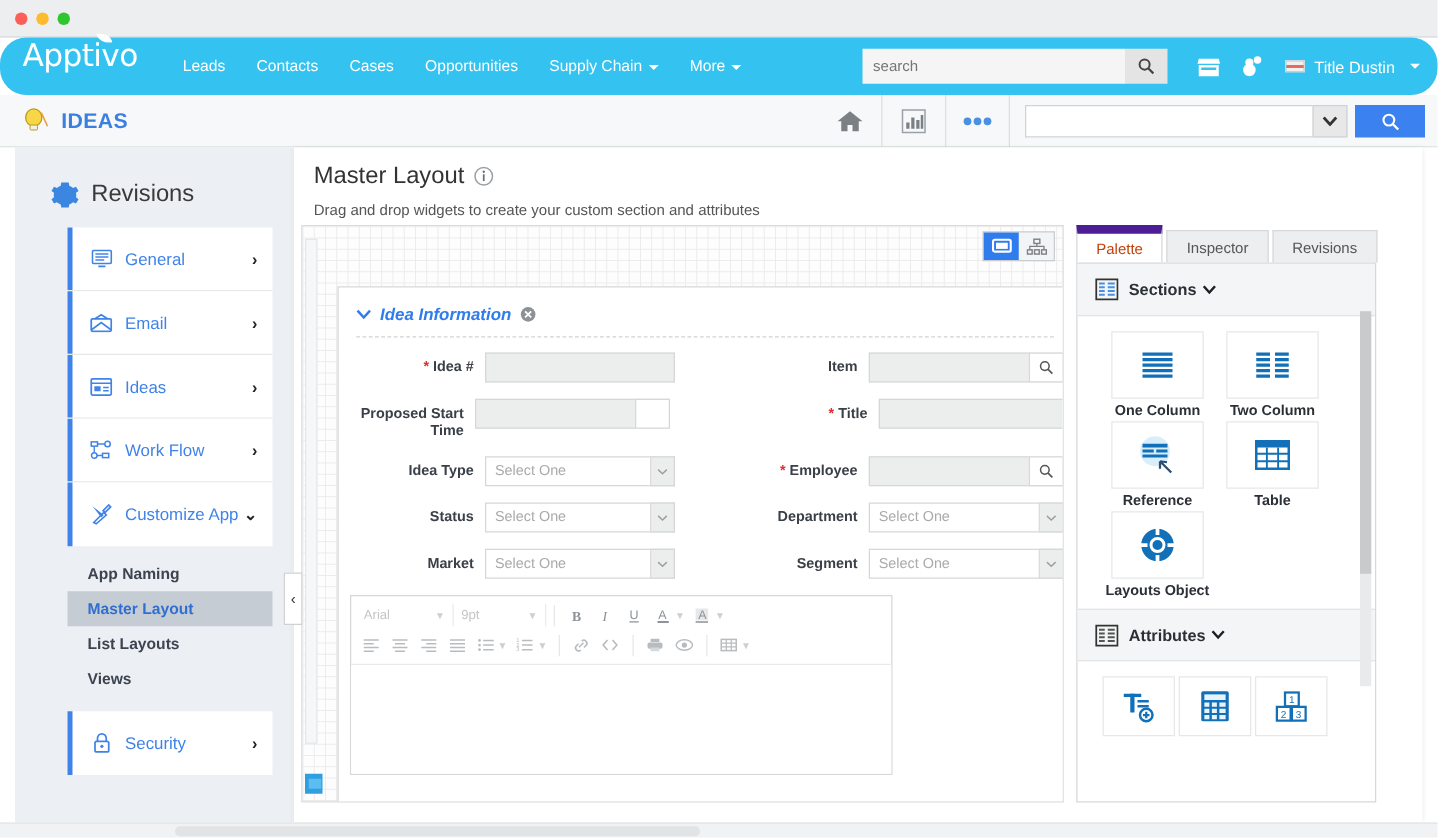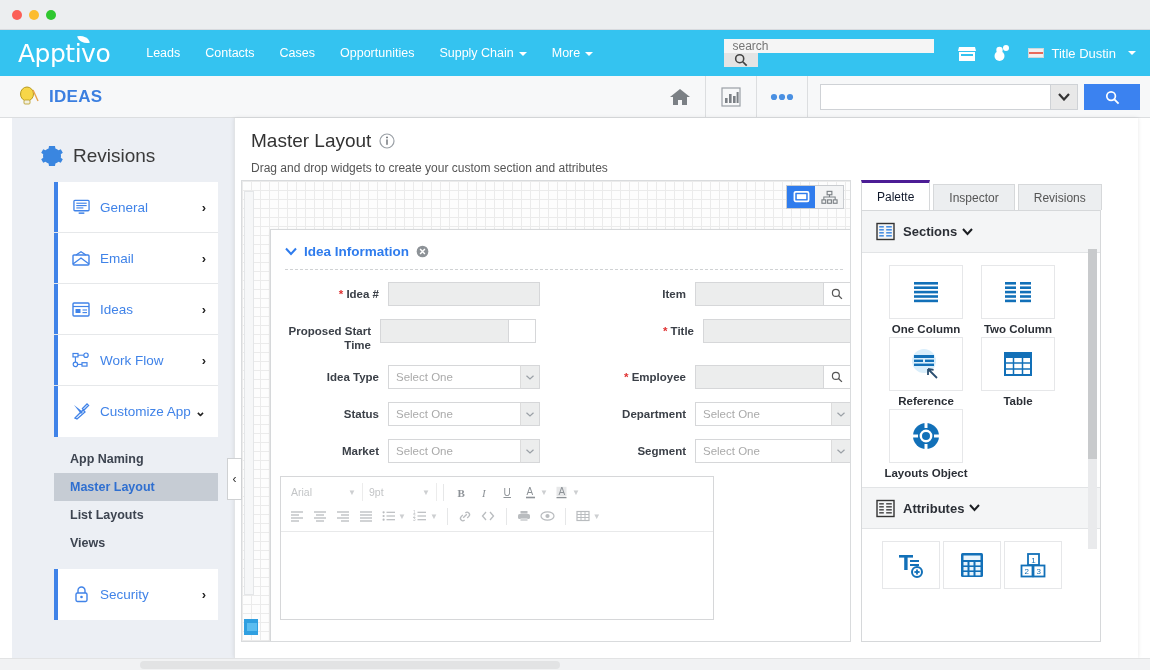--- a/index.html
+++ b/index.html
@@ -19,21 +19,21 @@
   #browser-chrome .dots { position: absolute; left: 12px; top: 10px; display: flex; gap: 7px; }
   #browser-chrome .dot { width: 10px; height: 10px; border-radius: 50%; }
   .dot.red { background: #fb5f57; }
   .dot.yellow { background: #fcbc2e; }
   .dot.green { background: #2fc72f; }
 
   
   #topnav {
     position: absolute; left: 0; top: 30px; width: 1150px; height: 46px;
     background: #34c3f0;
-    display: flex; align-items: center;
+    display: flex;  border-radius: 21px;
   }
   #logo {
     margin-left: 18px;
     color: #ffffff;
     font-size: 25px;
     letter-spacing: -0.5px;
     font-family: "DejaVu Sans", sans-serif;
     position: relative;
     font-weight: 400;
   }
@@ -51,21 +51,21 @@
   }
   .caret-d {
     display: inline-block; width: 0; height: 0; margin-left: 5px;
     border-left: 4px solid transparent; border-right: 4px solid transparent;
     border-top: 4px solid #ffffff; vertical-align: middle;
   }
   #topnav-right {
     position: absolute; right: 14px; top: 0; height: 46px;
     display: flex; align-items: center; gap: 0;
   }
-  #global-search-wrap { display: flex; height: 28px; margin-right: 16px; flex-direction: column; }
+  #global-search-wrap { display: flex; height: 28px; margin-right: 16px; }
   #global-search {
     width: 210px; height: 28px; border: none; outline: none;
     background: #f5f5f5; padding: 0 8px;
     font-size: 12px; color: #999; font-family: "Liberation Sans", sans-serif;
   }
   #global-search-btn {
     width: 34px; height: 28px; background: #e4e4e4; border: none;
     display: flex; align-items: center; justify-content: center; cursor: pointer;
   }
   .hdr-ico { width: 34px; height: 30px; display: flex; align-items: center; justify-content: center; cursor: pointer; }
@@ -162,21 +162,21 @@
   .ctb {
     width: 28px; height: 22px; display: flex; align-items: center; justify-content: center; cursor: pointer;
   }
   .ctb.active { background: #2f7ced; }
 
   #form-card {
     position: absolute; left: 28px; top: 48px; width: 588px; height: 414px;
     background: #ffffff; border: 1px solid #d6d8da;
     box-shadow: 0 1px 3px rgba(0,0,0,0.07);
   }
-  #section-head { display: flex; align-items: center; gap: 7px; padding: 14px 0 0 14px; }
+  #section-head { display: flex; align-items: center; gap: 7px; padding: 14px 0 0 14px; font-style: italic; }
   #section-title { color: #2f7ced; font-size: 13.5px; font-weight: bold; }
   #section-divider { margin: 10px 14px 0 14px; border-top: 1px dashed #d0d2d4; }
 
   .form-grid { position: relative; padding: 12px 0 0 0; }
   .frow { display: flex; margin-bottom: 13px; gap: 44px; }
   .fcell { display: flex; align-items: flex-start; }
   .fcell.left { width: 290px; }
   .fcell.right { width: 290px; }
   .flabel {
     font-size: 11.5px; color: #3b4048; font-weight: bold;
@@ -252,21 +252,21 @@
     position: absolute; left: 620px; top: 0; width: 272px; height: 462px;
     background: #ffffff;
   }
   #palette-tabs { display: flex; height: 30px; align-items: flex-end; }
   .ptab {
     height: 26px; padding: 0 15px; display: flex; align-items: center;
     font-size: 12px; color: #555; background: #eceef0; border: 1px solid #d6d8da;
     border-bottom: none; margin-right: 3px; cursor: pointer;
   }
   .ptab.active {
-    background: #ffffff; color: #0f172a; height: 30px; border-top: 3px solid #4c1d95;
+    background: #ffffff; color: #c2410c; height: 30px; border-top: 7px solid #4c1d95;
   }
   #palette-body {
     position: absolute; left: 0; top: 30px; width: 240px; height: 432px;
     border: 1px solid #d6d8da; background: #ffffff; overflow: hidden;
   }
   .pal-group-head {
     display: flex; align-items: center; gap: 8px; height: 42px;
     background: #f4f5f6; border-bottom: 1px solid #e2e4e6; padding-left: 14px;
   }
   .pal-group-title { font-size: 13px; font-weight: bold; color: #2b2f36; }

